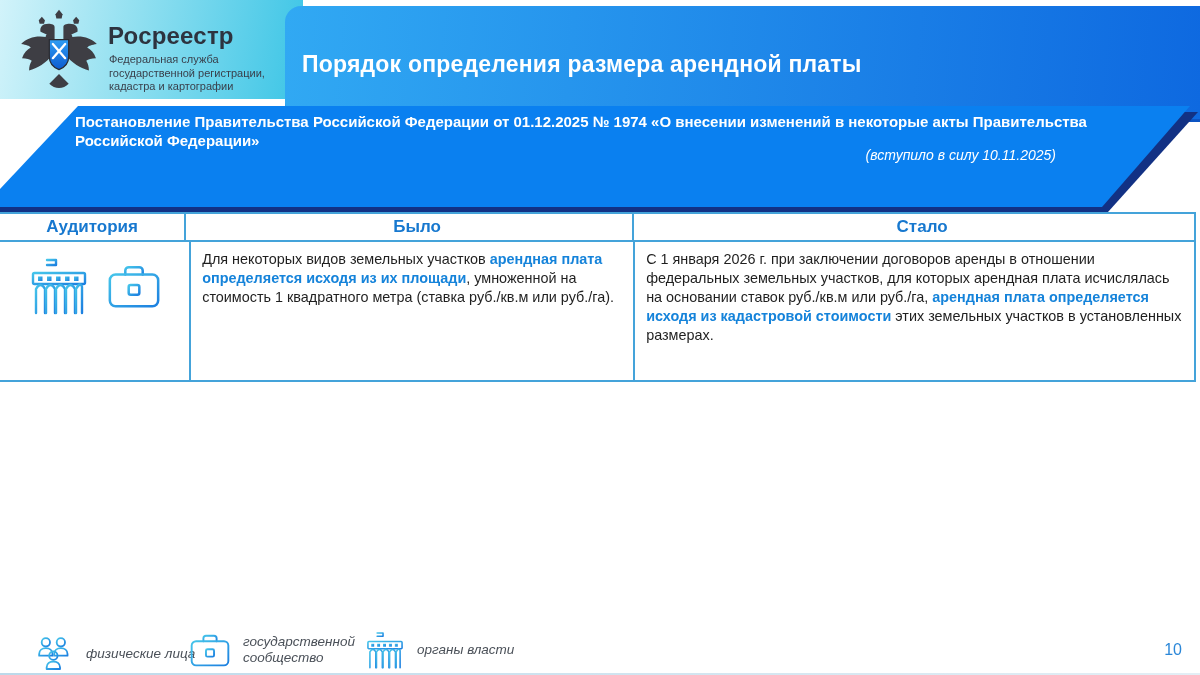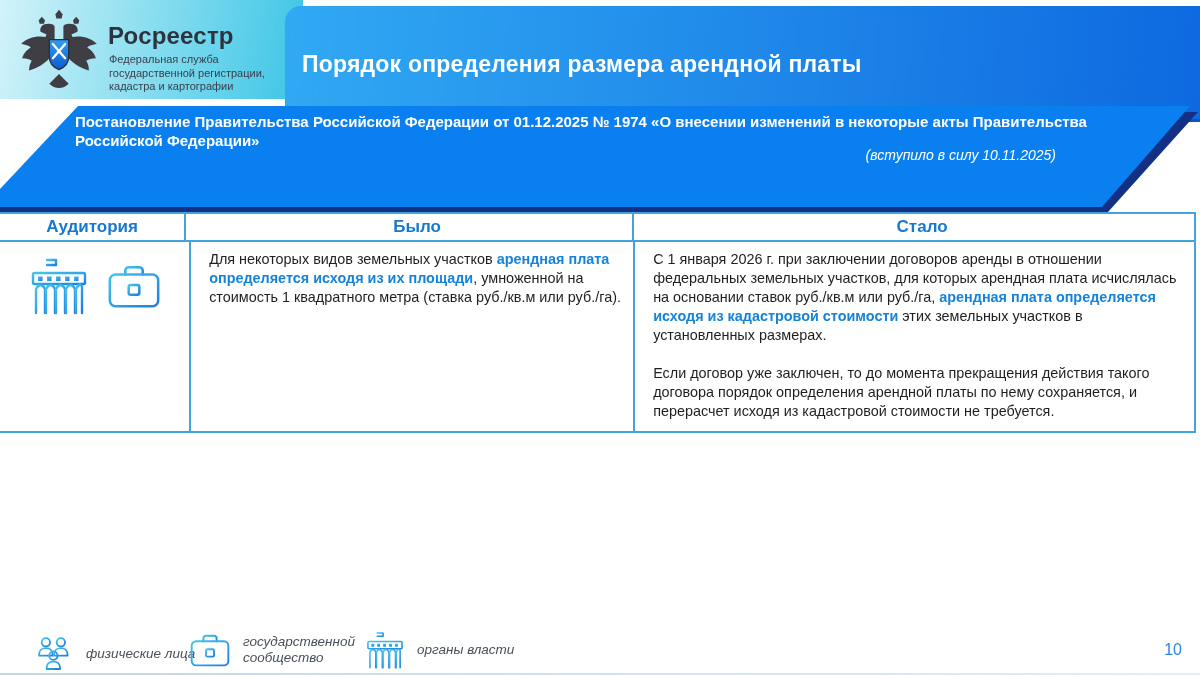--- a/index.html
+++ b/index.html
@@ -38,21 +38,21 @@
   }
   
   .tbl { position:absolute; left:0; top:212px; width:1196px; border:0; }
   .tbl .row { display:flex; width:100%; }
   .tbl .hrow { border-top:2px solid #44a3da; border-bottom:2px solid #44a3da; height:30px;gap:16px; }
   .tbl .brow { border-bottom:2px solid #44a3da; min-height:140px; }
   .cell { border-right:2px solid #44a3da; }
   .c1 { width:193px; } .c2 { width:448px; } .c3 { width:566px; }
   .hcell { display:flex; align-items:center; justify-content:center;
            color:#1778cf; font-weight:bold; font-size:17px; }
-  .bcell { padding:8px 11px 10px 18px; font-size:14.4px; line-height:19px; color:#1f1f1f; }
+  .bcell { padding:8px 11px 10px 11px; font-size:14.4px; line-height:19px; color:#1f1f1f; }
   .bcell p + p { margin-top:19px; }
   .hl { color:#1583da; font-weight:bold; }
   .aud-icons { display:flex; align-items:center; justify-content:center; gap:14px; padding-top:14px; }
   
   .legend-item { position:absolute; display:flex; align-items:center; gap:11px; }
   .legend-label { font-style:italic; font-size:13.5px; line-height:16px; color:#4a5058; max-width:150px; }
   .li-1 { left:35px; top:632px; }
   .li-2 { left:188px; top:630px; }
   .li-3 { left:364px; top:630px; }
   .page-num { position:absolute; right:18px; top:641px; font-size:16px; color:#2b87d8; }
@@ -152,21 +152,20 @@
             <path d="M5 27 h19.5 M35.5 27 h19.5"></path>
           </g>
         </svg>
       </div>
     </div>
     <div class="cell c2 bcell">
       <p><span>Для некоторых видов земельных участков </span><span class="hl">арендная плата определяется исходя из их площади</span><span>, умноженной на стоимость 1 квадратного метра (ставка руб./кв.м или руб./га).</span></p>
     </div>
     <div class="cell c3 bcell">
       <p><span>С 1 января 2026 г. при заключении договоров аренды в отношении федеральных земельных участков, для которых арендная плата исчислялась на основании ставок руб./кв.м или руб./га, </span><span class="hl">арендная плата определяется исходя из кадастровой стоимости</span><span> этих земельных участков в установленных размерах.</span></p>
-      <p><span>Если договор уже заключен, то до момента прекращения действия такого договора порядок определения арендной платы по нему сохраняется, и перерасчет исходя из кадастровой стоимости не требуется.</span></p>
     </div>
   </div>
 </div>
 
 <div class="legend-item li-1">
   <svg width="40" height="44" viewBox="0 0 48 48">
     <defs>
         <linearGradient id="g3" x1="0" y1="0" x2="1" y2="1">
       <stop offset="0" stop-color="#45c5ea"></stop>
           <stop offset="1" stop-color="#1c7fe0"></stop>

